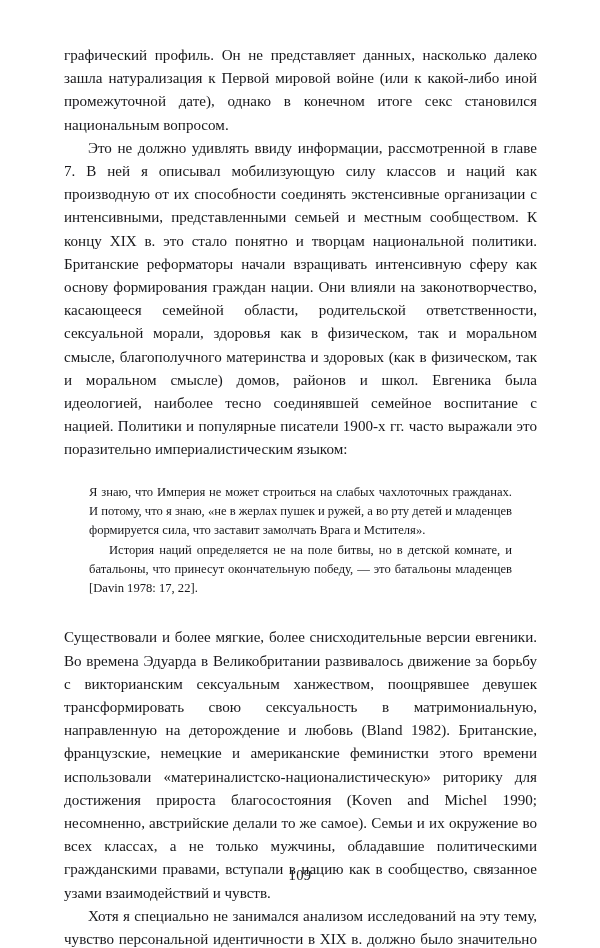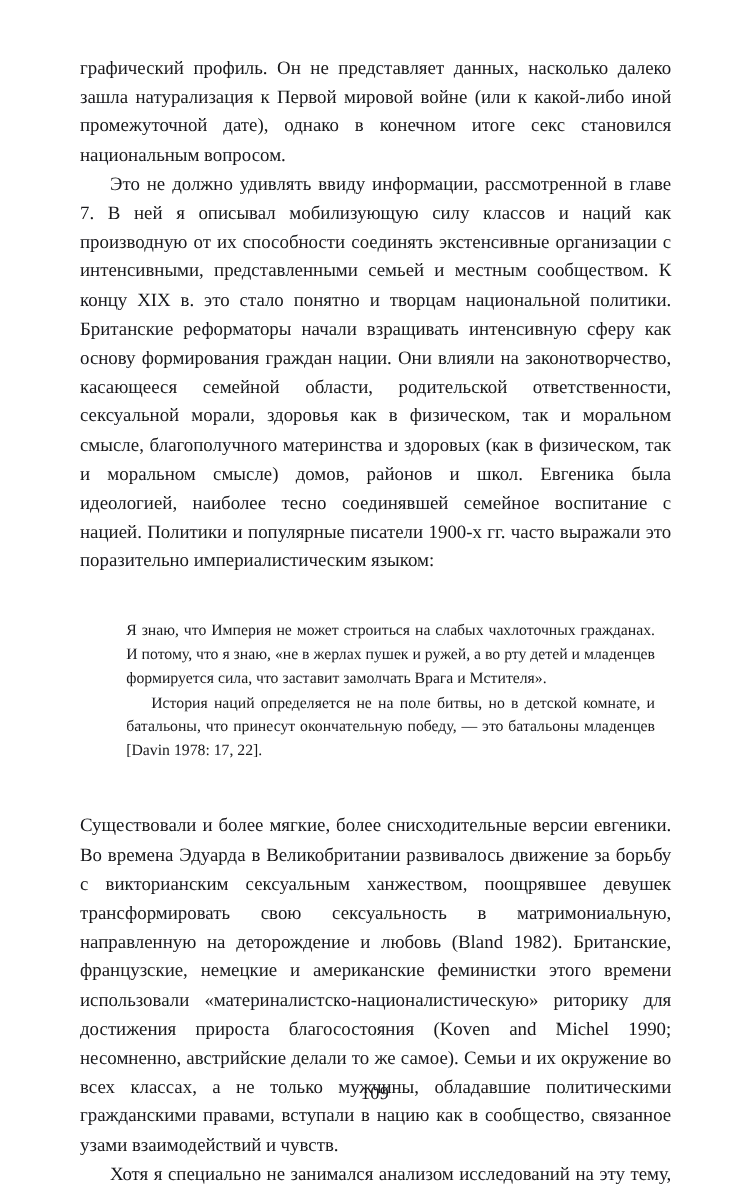--- a/index.html
+++ b/index.html
@@ -39,21 +39,21 @@
     text-indent: 0;
     hyphens: manual;
     word-spacing: -0.1px;
   }
 
   p.body-par.indented {
     text-indent: 24px;
   }
 
   .blockquote {
-    margin: 12px;
+    margin: 0;
     padding: 0 0 0 25px;
     width: 448px;
     box-sizing: border-box;
   }
 
   .blockquote p {
     margin: 0;
     font-size: 12.6px;
     line-height: 19.3px;
     text-align: justify;

